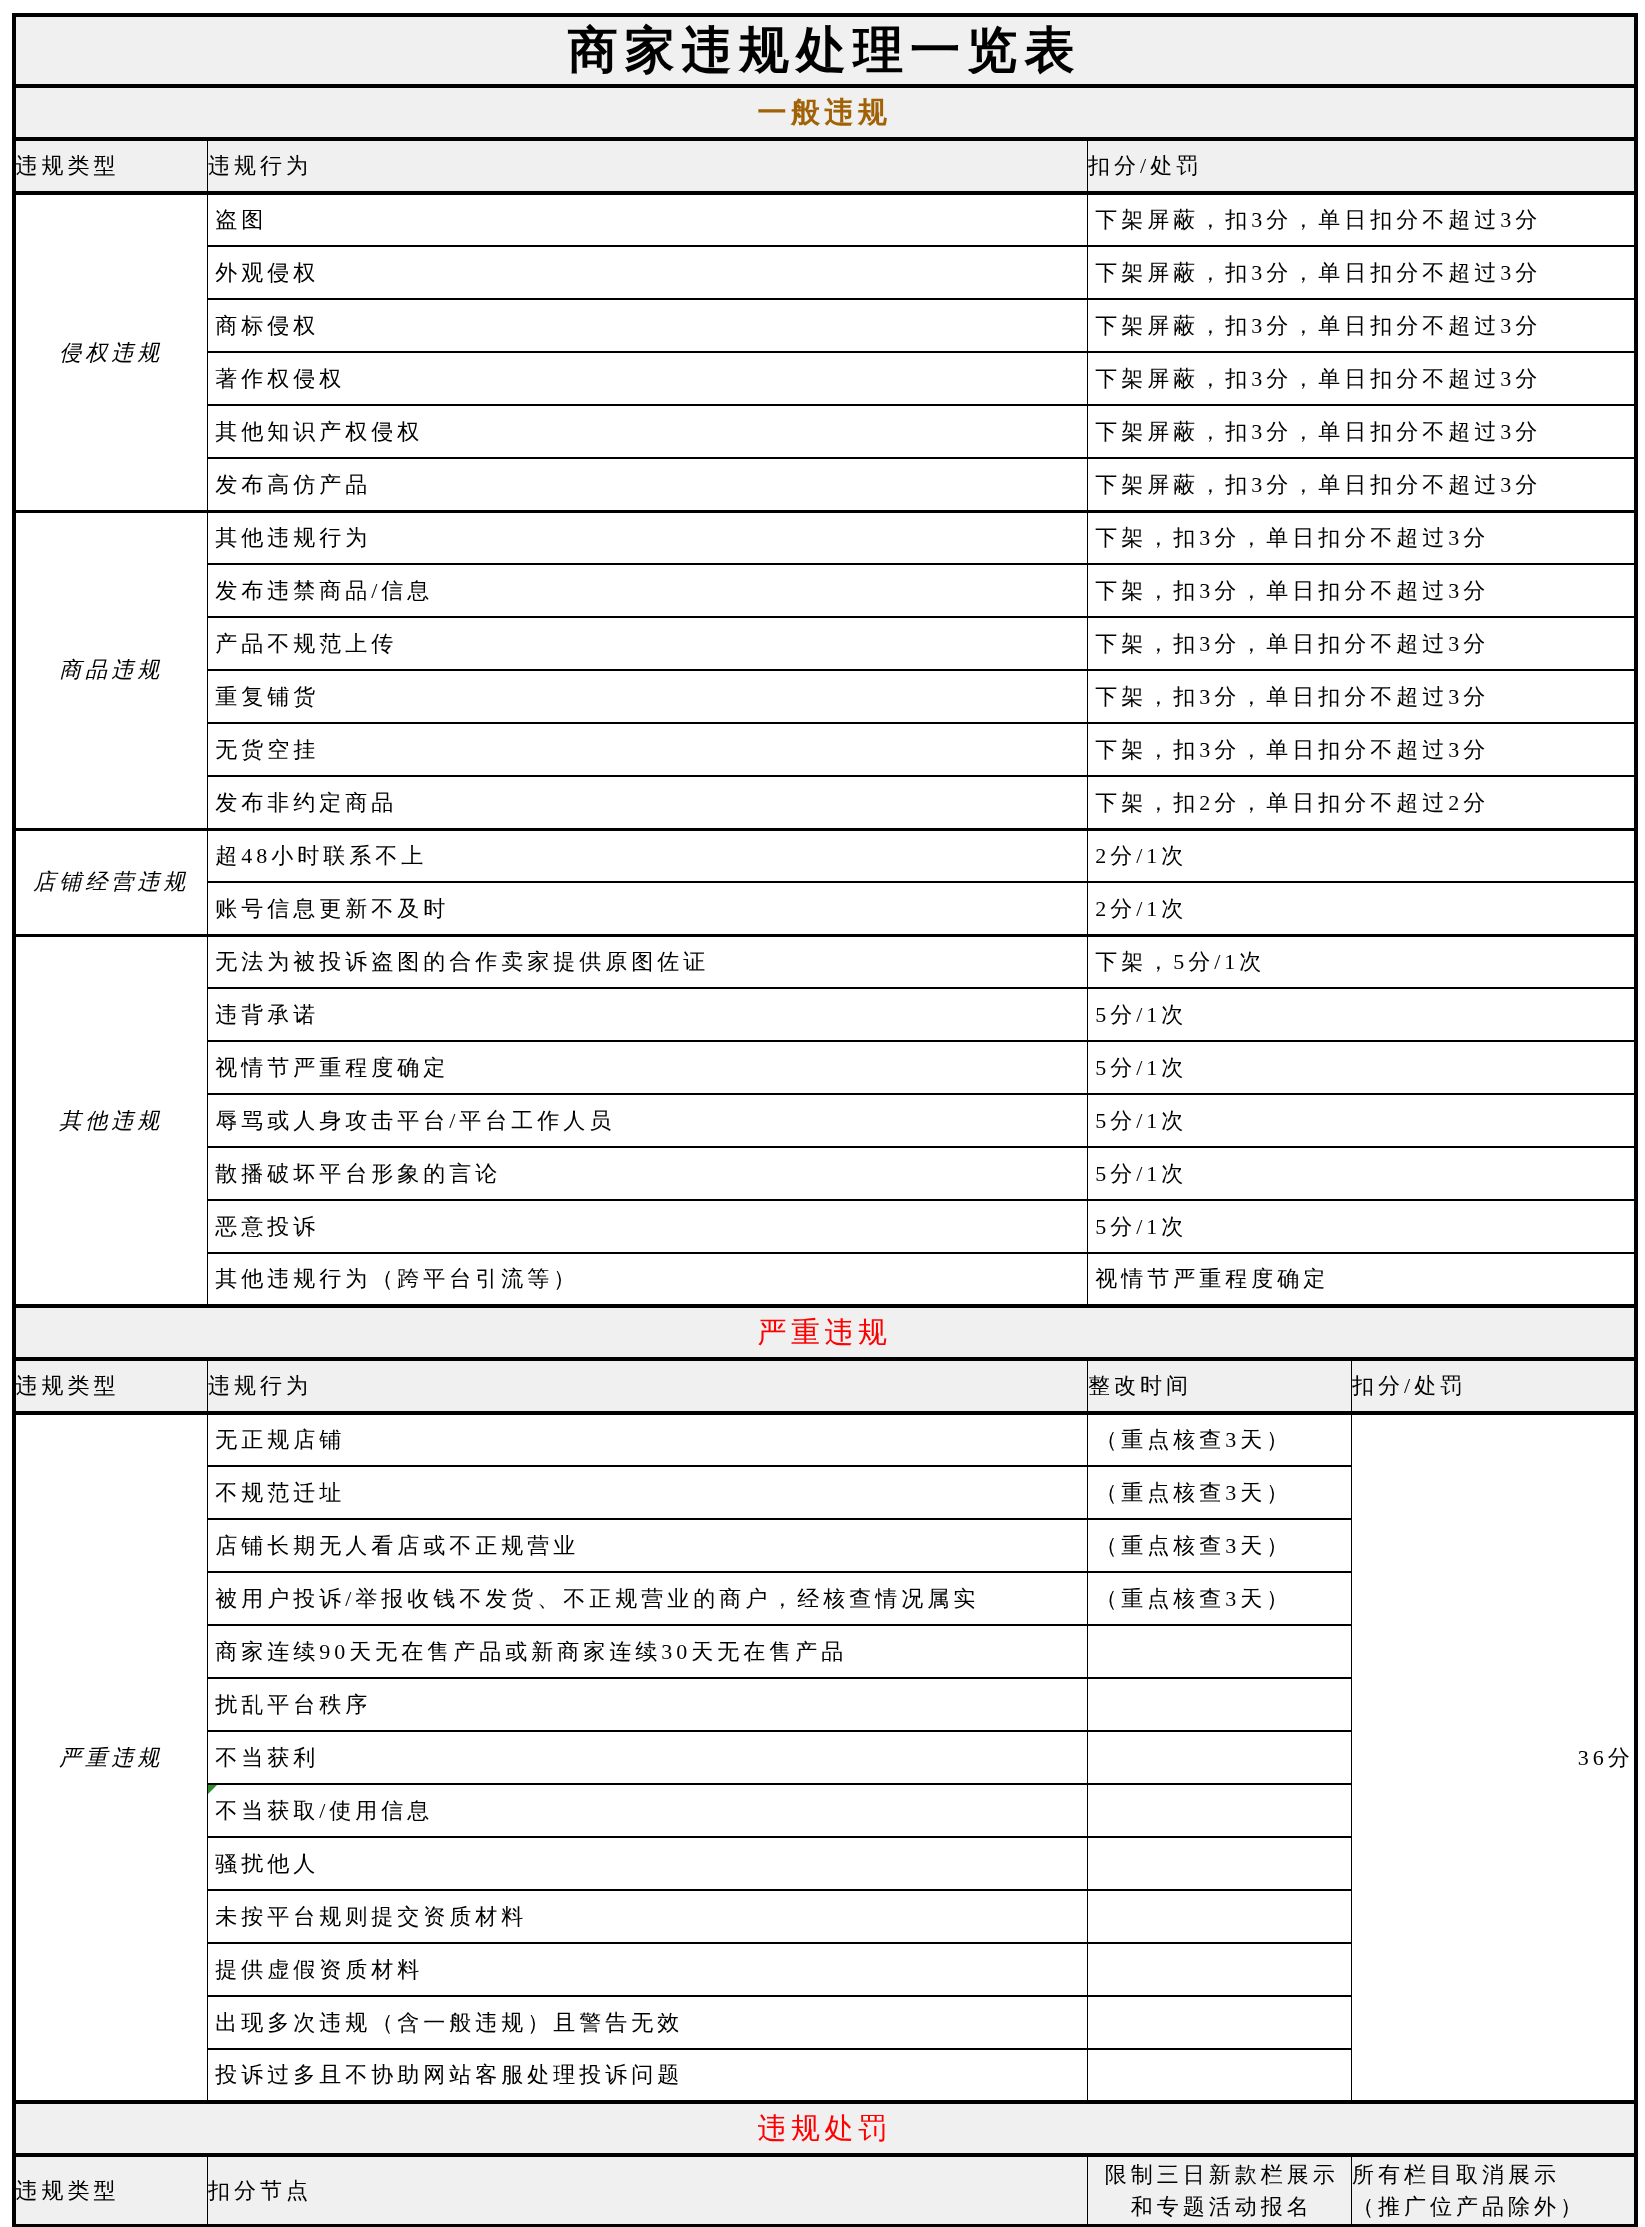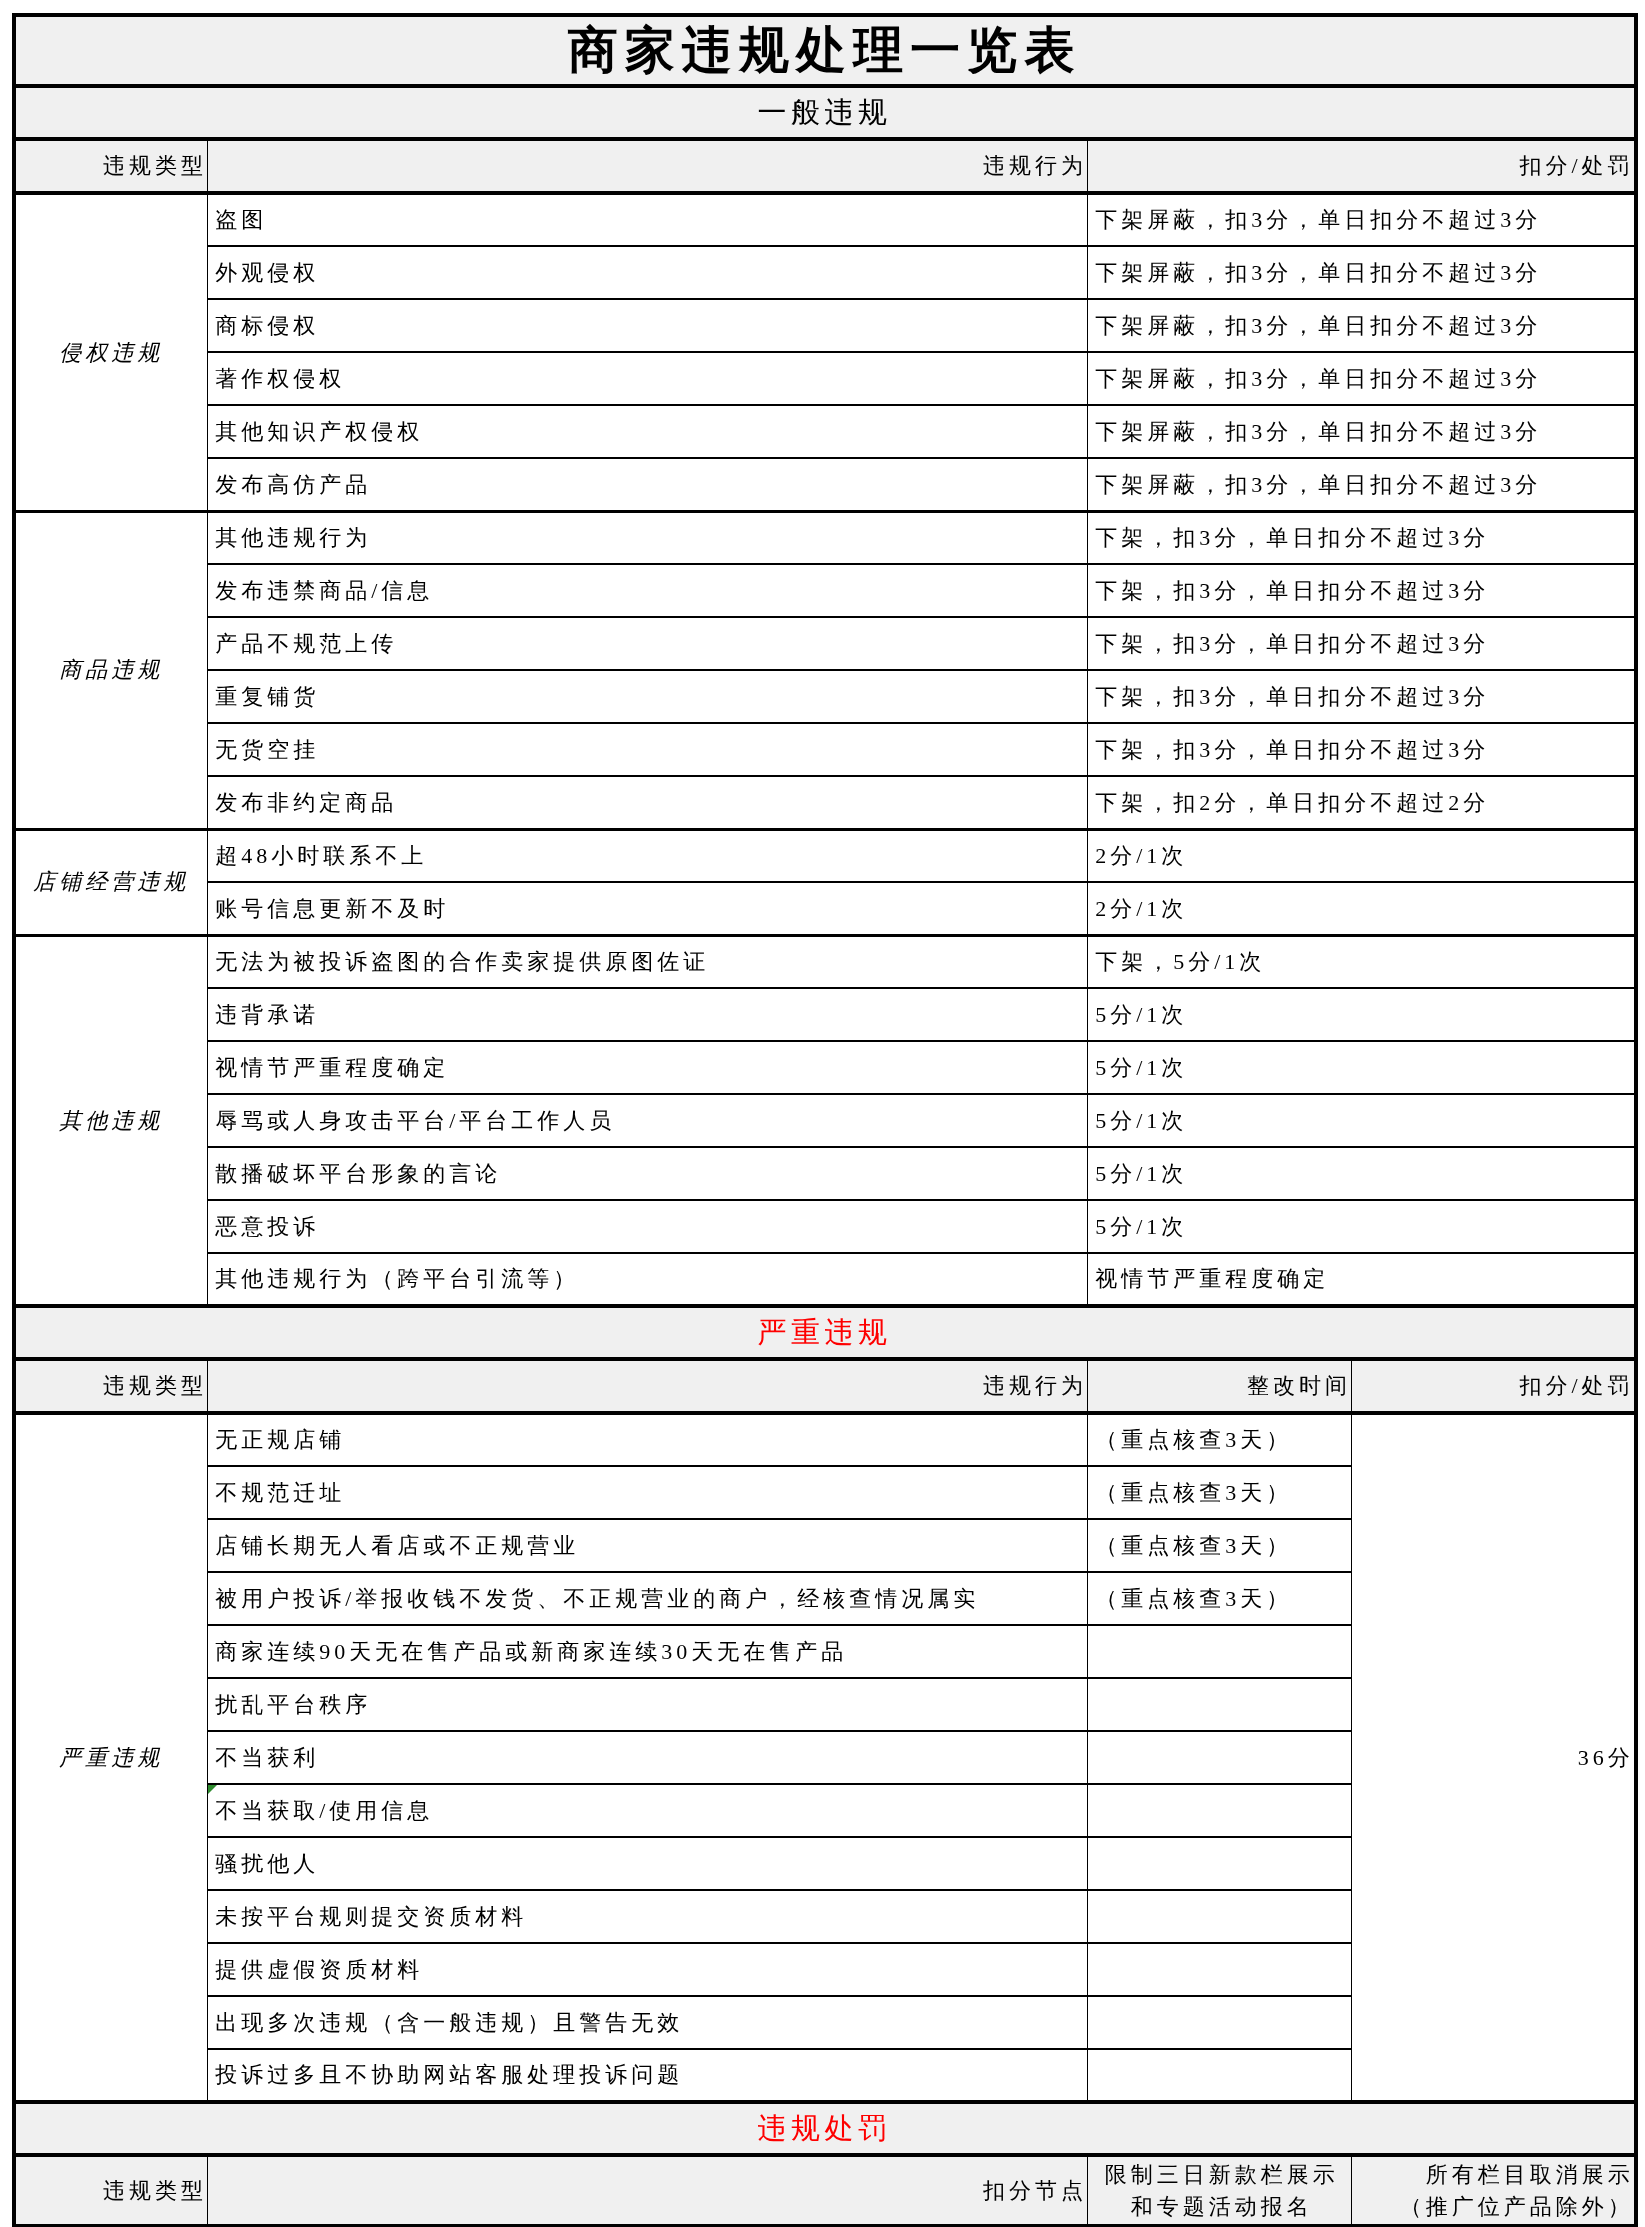--- a/index.html
+++ b/index.html
@@ -20,23 +20,23 @@
   tr.bt-thick>td{border-top-width:4px;}
   tr.bt-group>td{border-top-width:3.6px;}
   .h-title{height:67px;}
   .h-band{height:53px;}
   .h-head{height:54px;}
   .h-row{height:53px;}
   .h-head2{height:71px;}
   .bg{background:#f0f0f0;}
   .title{font-size:50px;font-weight:bold;text-align:center;letter-spacing:7.1px;}
   .band{font-size:29px;text-align:center;letter-spacing:4.5px;}
-  .band-general{color:#000000;}
+  .band-general{color:#a16207;font-weight:bold;}
   .band-severe{color:#fe0000;}
-  .head{font-size:22px;text-align:right;letter-spacing:4px;white-space:pre-line;line-height:1.45;}
+  .head{font-size:22px;text-align:left;letter-spacing:4px;white-space:pre-line;line-height:1.45;}
   .headL{text-align:center;padding-left:4.5px;}
   .cat{font-size:22px;text-align:center;letter-spacing:4px;font-style:italic;}
   .cellL{font-size:22px;text-align:left;padding-left:7.1px;letter-spacing:4px;}
   .cellC{font-size:22px;text-align:right;letter-spacing:4px;}
   td.rel{position:relative;}
   .corner{
     position:absolute;left:0;top:0;width:0;height:0;
     border-top:9.8px solid #2e8b2e;border-right:9.8px solid transparent;
   }
 </style>

